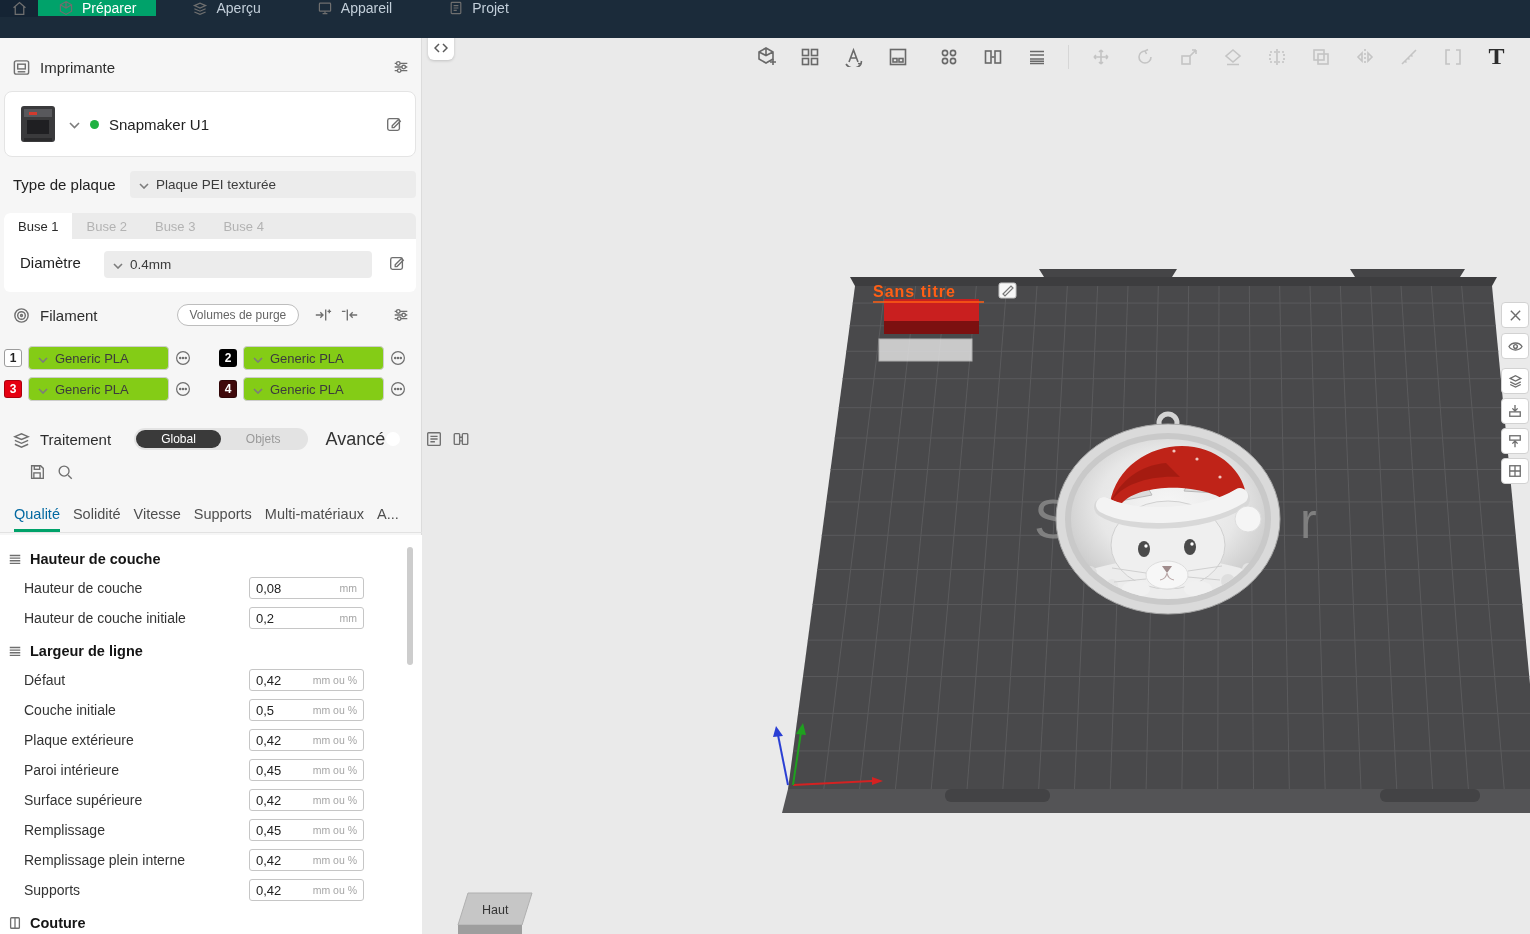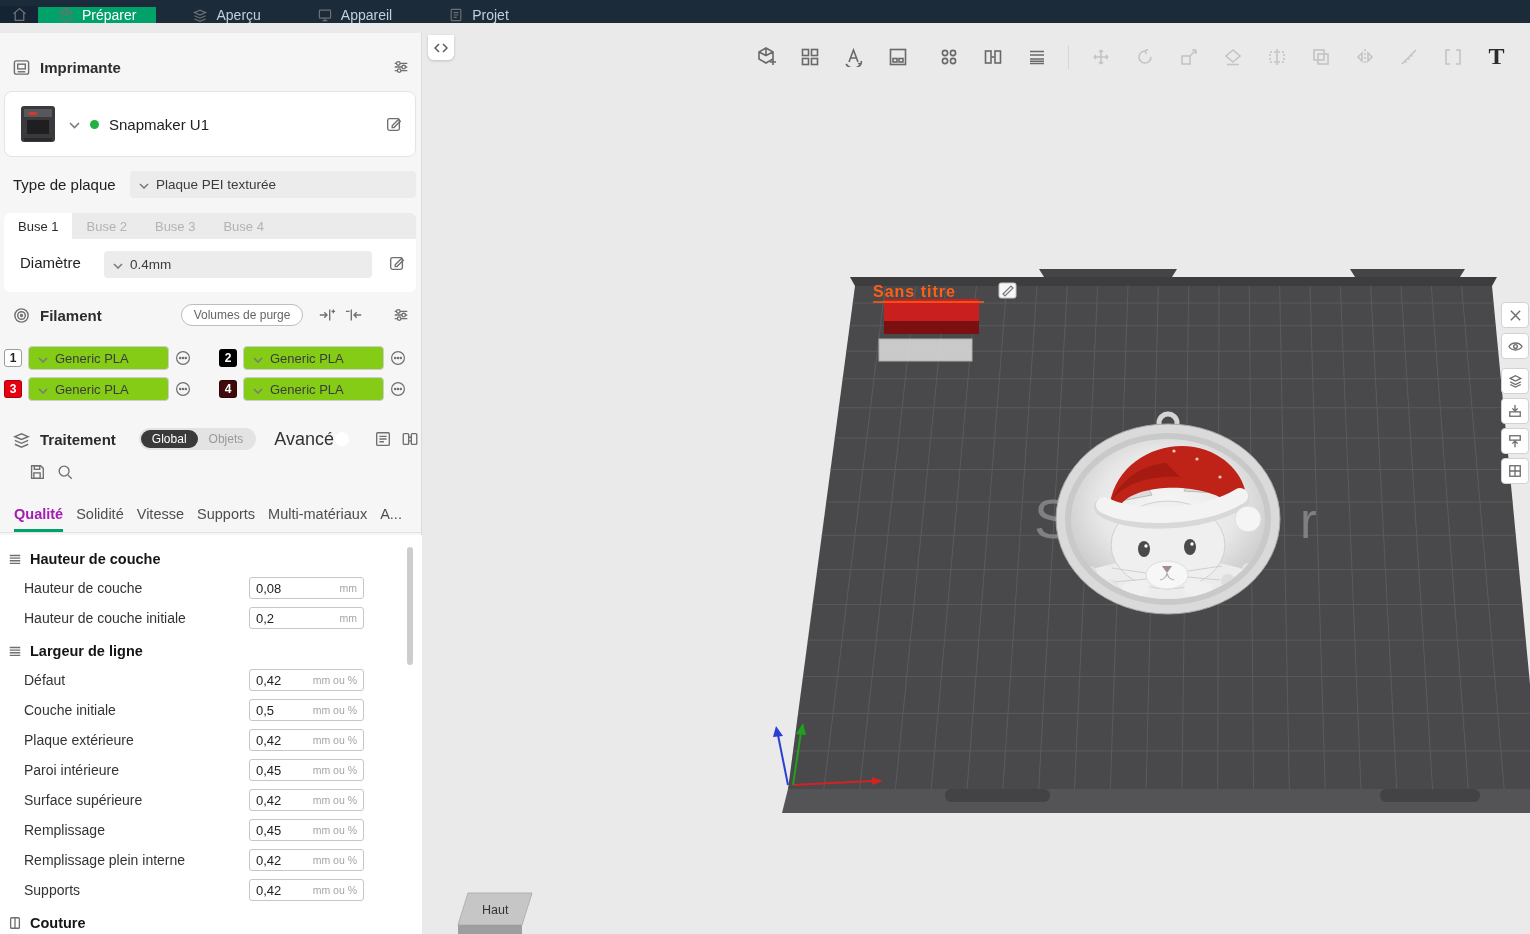--- a/index.html
+++ b/index.html
@@ -1,32 +1,32 @@
 <!DOCTYPE html>
 <html><head>
 <meta charset="utf-8">
 <style>
   *{box-sizing:border-box;margin:0;padding:0}
   html,body{width:1530px;height:934px;overflow:hidden;background:#eaeaea;
     font-family:"Liberation Sans",sans-serif;-webkit-font-smoothing:antialiased}
   .app{position:relative;width:1530px;height:934px}
 
   
-  .topbar{position:absolute;top:0;left:0;right:0;height:23px;background:#1b2b3a;display:flex;align-items:flex-end;z-index:50}
+  .topbar{position:absolute;top:0;left:0;right:0;height:38px;background:#1b2b3a;display:flex;align-items:flex-start;z-index:50}
   .home-btn{width:38px;display:flex;align-items:center;justify-content:center;background:#152434;color:#cdd8e2;cursor:pointer}
   .top-tab{display:flex;align-items:center;gap:8px;padding:0 20px;color:#c3cfda;font-size:14px;cursor:pointer}
   .top-tab + .top-tab{margin-left:16px}
   .top-tab.active{background:#00a26a;color:#fff;margin-left:0}
   .top-tab svg{stroke:currentColor;fill:none;stroke-width:1.5}
 
   
   .sidebar{position:absolute;top:33px;left:0;width:422px;height:901px;background:#f6f6f6;border-right:1px solid #dcdcdc;z-index:40}
   .sb{position:absolute;left:0;width:422px}
   .sec-head{display:flex;align-items:center;gap:9px;padding:0 12px;height:28px}
-  .sec-title{font-size:15px;font-weight:bold;color:#2d2d2d}
+  .sec-title{font-size:15px;font-weight:normal;color:#2d2d2d}
   .icn{display:inline-flex;align-items:center;justify-content:center}
   .icn svg{stroke:#6f6f6f;fill:none;stroke-width:1.5}
   .spacer{flex:1}
 
   .printer-card{position:absolute;top:58px;left:4px;width:412px;height:66px;background:#fff;border:1px solid #e4e4e4;border-radius:8px;display:flex;align-items:center;padding:13px 12px;gap:10px}
   .printer-thumb{width:42px;height:48px;position:relative}
   .green-dot{width:9px;height:9px;border-radius:50%;background:#1fb141}
   .printer-name{font-size:15px;color:#222}
 
   .chev svg{stroke:#7c7c7c;fill:none;stroke-width:1.6}
@@ -52,32 +52,32 @@
 
   .fil-grid{top:313px;padding:0 4px;display:flex;flex-direction:column;gap:7px}
   .fil-row{display:flex;gap:16px}
   .fil-cell{display:flex;align-items:center;gap:6px;width:199px}
   .chip{width:18px;height:18px;border-radius:3px;display:flex;align-items:center;justify-content:center;font-size:12px;font-weight:bold;color:#fff;border:1px solid rgba(0,0,0,.25)}
   .chip.light{color:#222;border:1px solid #9c9c9c}
   .fil-cell .dd{height:24px;width:141px;background:#84cc16;border:1px solid #cdcdcd;font-size:13px}
 
   .process-header{top:392px}
   .scope-pill{display:flex;align-items:center;background:#e3e3e3;border-radius:12px;padding:2px;margin-left:14px;cursor:pointer}
-  .scope-seg{font-size:12px;padding:2px 11px;border-radius:10px;color:#9a9a9a}
+  .scope-seg{font-size:12px;padding:2px 25px;border-radius:10px;color:#9a9a9a}
   .scope-seg.active{background:#3a3a3a;color:#fff}
   .adv-label{font-size:18px;color:#333;margin-right:8px}
   .switch{width:34px;height:18px;border-radius:9px;background:#00a26a;position:relative;cursor:pointer;margin-right:14px}
   .switch::after{content:"";position:absolute;right:2px;top:2px;width:14px;height:14px;border-radius:50%;background:#fff}
 
   .preset-row{top:430px;display:flex;align-items:center;padding:0 10px 0 28px;gap:10px}
   .preset-row .dd{flex:1;font-size:13.5px}
 
   .proc-tabs{top:470px;height:30px;display:flex;align-items:flex-end;gap:13px;padding:0 14px;border-bottom:1px solid #e2e2e2}
   .ptab{font-size:14.5px;color:#4e4e4e;padding-bottom:7px;border-bottom:3px solid transparent;cursor:pointer;white-space:nowrap}
-  .ptab.active{color:#a21caf;font-weight:bold;border-bottom-color:#00a26a}
+  .ptab.active{color:#0369a1;font-weight:normal;border-bottom-color:#00a26a}
 
   .settings{top:502px;bottom:0;background:#fff;overflow:hidden;padding-top:6px}
   .psec{display:flex;align-items:center;gap:8px;height:28px;padding-left:8px;margin-top:4px}
   .psec-t{font-size:14.5px;font-weight:bold;color:#151515}
   .prow{display:flex;align-items:center;height:30px;padding-left:24px;padding-right:58px}
   .plabel{flex:1;font-size:14px;color:#333}
   .valbox{width:115px;height:22px;border:1px solid #c6c6c6;border-radius:3px;background:#fff;display:flex;align-items:center;padding:0 6px;gap:4px;cursor:text}
   .valbox .v{font-size:13px;color:#222;flex:1}
   .valbox .u{font-size:10.5px;color:#a5a5a5;white-space:nowrap}
   .sb-scroll{position:absolute;right:8px;top:514px;width:6px;height:118px;border-radius:3px;background:#cdcdcd}

